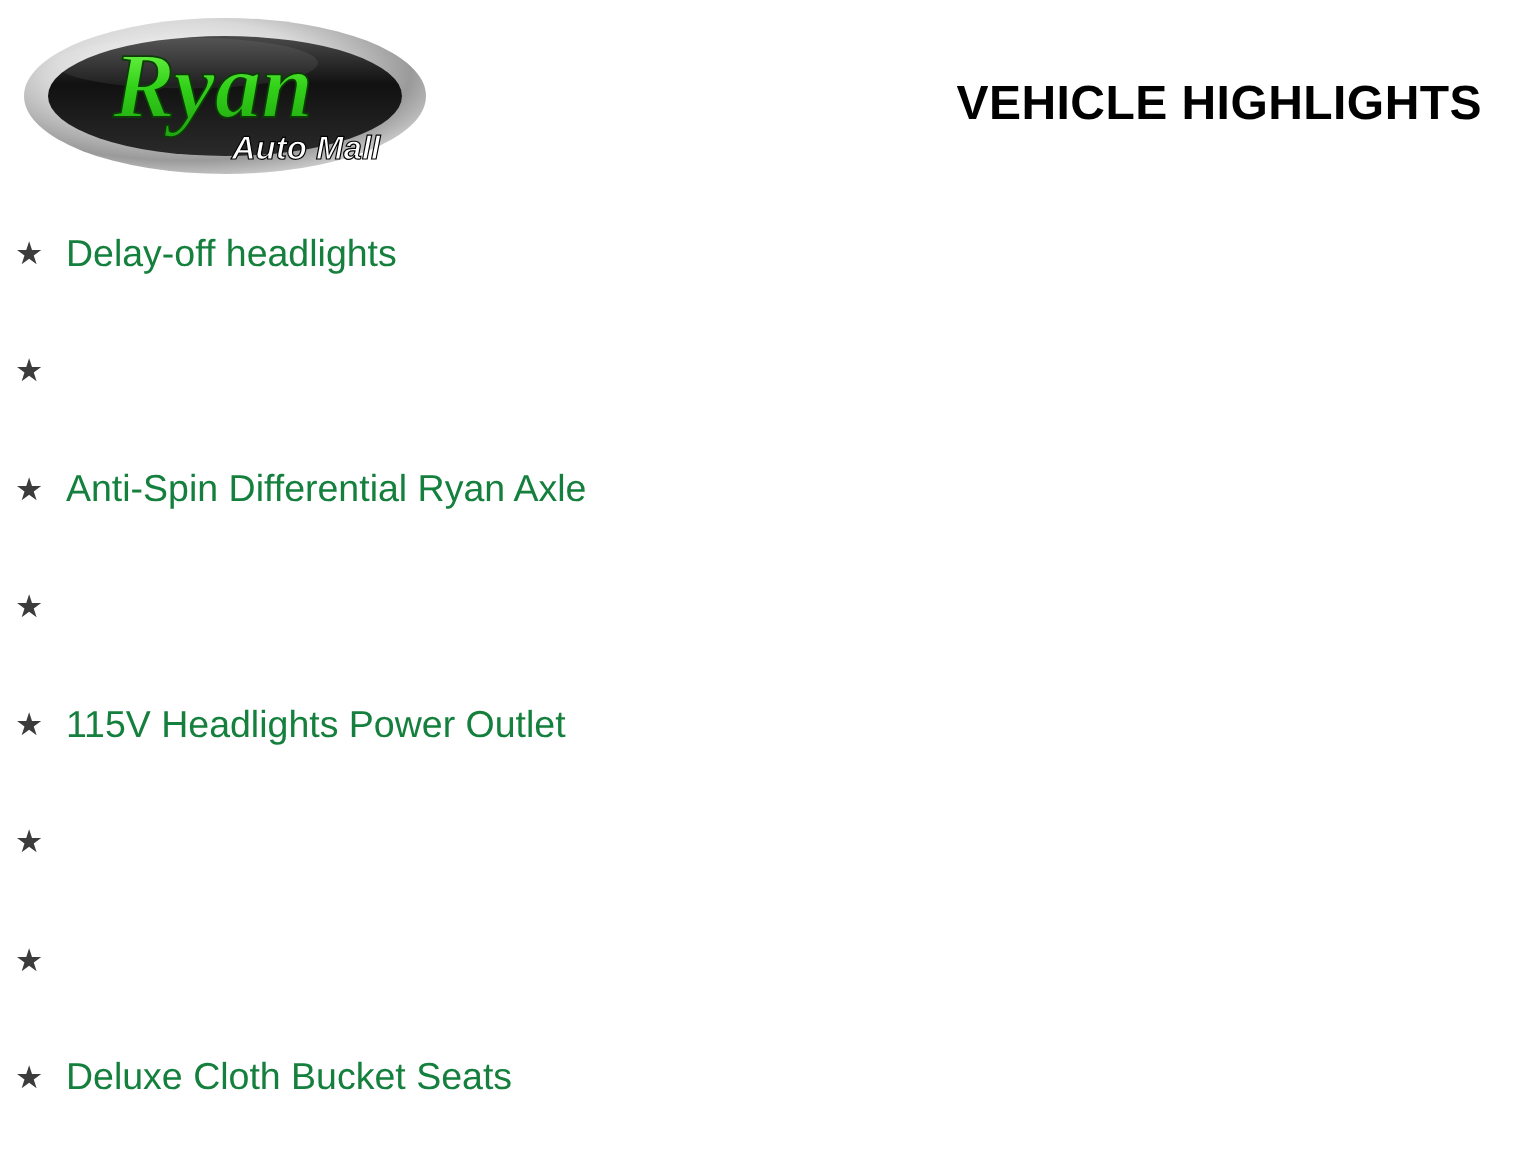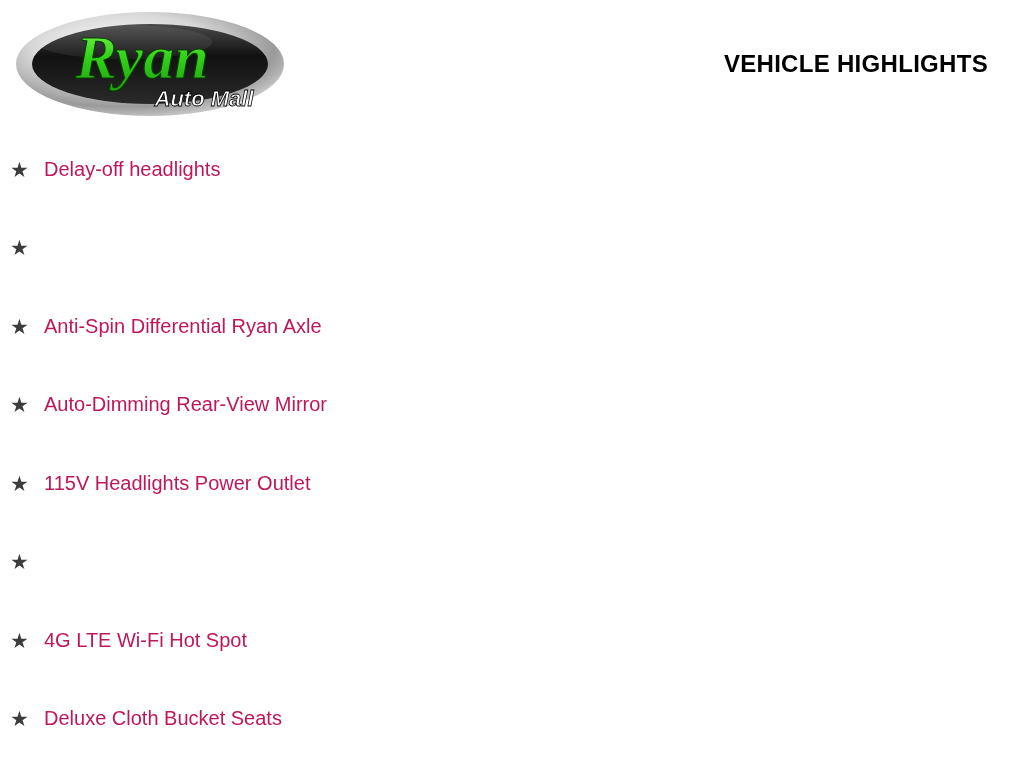--- a/index.html
+++ b/index.html
@@ -33,21 +33,21 @@
   .logo svg {
     display: block;
     width: 272px;
     height: 112px;
   }
 
   .page-title {
     position: absolute;
     right: 36px;
     top: 50px;
-    font-size: 24px;
+    font-size: 32px;
     font-weight: bold;
     letter-spacing: 0.3px;
     color: #000000;
     white-space: nowrap;
   }
 
   
   .highlights {
     list-style: none;
     margin: 0;
@@ -63,22 +63,22 @@
   .star-icon {
     flex: 0 0 auto;
     width: 34px;
     font-size: 21px;
     line-height: 1;
     color: #3c3c3c;
     text-align: left;
   }
 
   .highlight-label {
-    font-size: 20px;
-    color: #be185d;
+    font-size: 25px;
+    color: #15803d;
     white-space: nowrap;
   }
 </style>
 </head>
 <body>
 
 <div class="header">
 
   <div class="logo">
     <svg viewBox="0 0 272 112" xmlns="http://www.w3.org/2000/svg" aria-hidden="true">
@@ -123,30 +123,28 @@
     </li>
     <li class="highlight-item">
       <span class="star-icon">★</span>
     </li>
     <li class="highlight-item">
       <span class="star-icon">★</span>
       <span class="highlight-label">Anti-Spin Differential Ryan Axle</span>
     </li>
     <li class="highlight-item">
       <span class="star-icon">★</span>
-      <span class="highlight-label">Auto-Dimming Rear-View Mirror</span>
     </li>
     <li class="highlight-item">
       <span class="star-icon">★</span>
       <span class="highlight-label">115V Headlights Power Outlet</span>
     </li>
     <li class="highlight-item">
       <span class="star-icon">★</span>
     </li>
     <li class="highlight-item">
       <span class="star-icon">★</span>
-      <span class="highlight-label">4G LTE Wi-Fi Hot Spot</span>
     </li>
     <li class="highlight-item">
       <span class="star-icon">★</span>
       <span class="highlight-label">Deluxe Cloth Bucket Seats</span>
     </li>
   </ul>
 
 </body></html>

